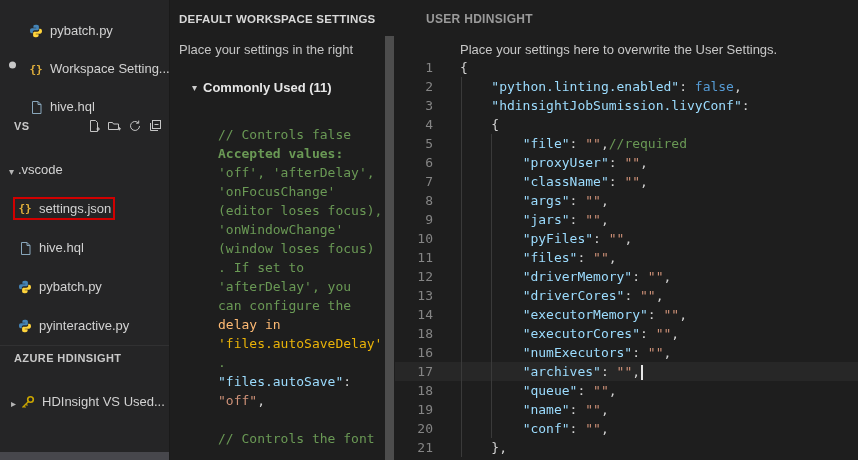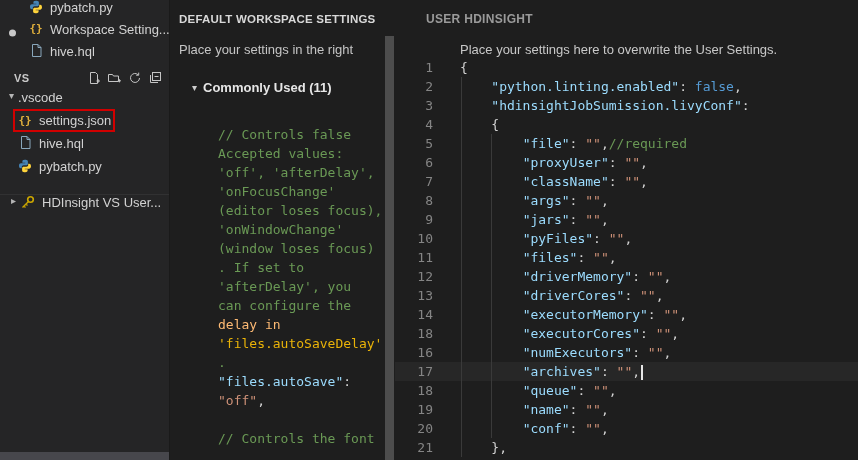--- a/index.html
+++ b/index.html
@@ -9,22 +9,22 @@
     background:#1e1e1e; font-family:"Liberation Sans", sans-serif; color:#cccccc;
   }
   .mono { font-family:"DejaVu Sans Mono", monospace; }
 
   
   .sidebar {
     position:absolute; left:0; top:0; width:170px; height:460px;
     background:#252526; border-right:1px solid #1a1a1a; overflow:hidden;
   }
   .oe-row, .tree-row {
-    position:relative; height:22px; display:flex; align-items:flex-start;
-    font-size:13px; color:#d2d2d2; white-space:nowrap; overflow:visible; cursor:pointer;
+    position:relative; height:22px; display:flex; align-items:flex-end;
+    font-size:13px; color:#d2d2d2; white-space:nowrap; overflow:visible; cursor:pointer;margin-top:16px;
   }
   .tree-row { height:23px; }
   .oe-row { padding-left:28px; }
   .dirty {
     position:absolute; left:9px; top:50%; transform:translateY(-50%);
     width:7px; height:7px; border-radius:50%; background:#c8c8c8;
   }
   .icon16 { width:16px; flex:0 0 16px; display:inline-flex; justify-content:center; align-items:center; margin-right:6px; }
   .json-glyph { color:#e2b13c; font-family:"DejaVu Sans Mono", monospace; font-weight:bold; font-size:11px; }
   .vs-header {
@@ -171,47 +171,59 @@
     <div class="tree-row file-row">
       <span class="icon16">
         <svg width="14" height="14" viewBox="0 0 14 14">
           <path fill="#4584b6" d="M6.8 0.8c-2.2 0-2.4 1-2.4 1.7v1.2h2.9v0.6H2.9c-1 0-1.9 0.7-1.9 2.4 0 1.7 0.8 2.5 1.8 2.5h1V7.9c0-0.9 0.8-1.7 1.8-1.7h2.8c0.8 0 1.5-0.7 1.5-1.5V2.5c0-0.9-0.9-1.7-2.1-1.7z"></path>
           <path fill="#ffd43b" d="M7.2 13.2c2.2 0 2.4-1 2.4-1.7v-1.2H6.7v-0.6h4.4c1 0 1.9-0.7 1.9-2.4 0-1.7-0.8-2.5-1.8-2.5h-1v1.3c0 0.9-0.8 1.7-1.8 1.7H5.6c-0.8 0-1.5 0.7-1.5 1.5v2.2c0 0.9 0.9 1.7 2.1 1.7z"></path>
         </svg>
       </span>
       <span class="lbl">pybatch.py</span>
     </div>
 
+    <div class="tree-row file-row">
+      <span class="icon16">
+        <svg width="14" height="14" viewBox="0 0 14 14">
+          <path fill="#4584b6" d="M6.8 0.8c-2.2 0-2.4 1-2.4 1.7v1.2h2.9v0.6H2.9c-1 0-1.9 0.7-1.9 2.4 0 1.7 0.8 2.5 1.8 2.5h1V7.9c0-0.9 0.8-1.7 1.8-1.7h2.8c0.8 0 1.5-0.7 1.5-1.5V2.5c0-0.9-0.9-1.7-2.1-1.7z"></path>
+          <path fill="#ffd43b" d="M7.2 13.2c2.2 0 2.4-1 2.4-1.7v-1.2H6.7v-0.6h4.4c1 0 1.9-0.7 1.9-2.4 0-1.7-0.8-2.5-1.8-2.5h-1v1.3c0 0.9-0.8 1.7-1.8 1.7H5.6c-0.8 0-1.5 0.7-1.5 1.5v2.2c0 0.9 0.9 1.7 2.1 1.7z"></path>
+        </svg>
+      </span>
+      <span class="lbl">pyinteractive.py</span>
+    </div>
 
     <div class="azure">
+      <div class="azure-header">
+        <span>AZURE HDINSIGHT</span>
+      </div>
       <div class="tree-row azure-item">
         <span class="tw">▸</span>
         <span class="icon16">
           <svg width="14" height="14" viewBox="0 0 14 14">
               <circle cx="9.5" cy="4.5" r="2.8" fill="none" stroke="#cca700" stroke-width="1.6"></circle>
               <path d="M7.5 6.5L1.5 12.5M3 11l1.5 1.5M5 9l1.5 1.5" stroke="#cca700" stroke-width="1.4" fill="none"></path>
             </svg>
         </span>
-        <span class="lbl">HDInsight VS User...</span>
+        <span class="lbl">HDInsight VS Used...</span>
       </div>
     </div>
 
     <div class="sb-hscroll"></div>
   </aside>
 
   <section class="middle">
     <div class="mid-title">DEFAULT WORKSPACE SETTINGS</div>
     <div class="mid-hint">Place your settings in the right</div>
     <div class="mid-section">
       <span class="fold">▾</span>
       <span class="sec-lbl">Commonly Used (11)</span>
     </div>
     <div class="mid-code mono">
         <div class="code-row"><span class="lc"><span style="color: rgb(106, 153, 85);">// Controls false</span></span></div>
-        <div class="code-row"><span class="lc"><span style="color: rgb(106, 153, 85);">Accepted values:</span></span></div>
+        <div class="code-row"><span class="lc"><span style="color: rgb(106, 153, 85); font-weight: bold;">Accepted values:</span></span></div>
         <div class="code-row"><span class="lc"><span style="color: rgb(106, 153, 85); margin-top: 43px;">'off', 'afterDelay',</span></span></div>
         <div class="code-row"><span class="lc"><span style="color: rgb(106, 153, 85);">'onFocusChange'</span></span></div>
         <div class="code-row"><span class="lc"><span style="color: rgb(106, 153, 85);">(editor loses focus),</span></span></div>
         <div class="code-row"><span class="lc"><span style="color: rgb(106, 153, 85);">'onWindowChange'</span></span></div>
         <div class="code-row"><span class="lc"><span style="color: rgb(106, 153, 85);">(window loses focus)</span></span></div>
         <div class="code-row"><span class="lc"><span style="color: rgb(106, 153, 85);">. If set to</span></span></div>
         <div class="code-row"><span class="lc"><span style="color: rgb(106, 153, 85);">'afterDelay', you</span></span></div>
         <div class="code-row"><span class="lc"><span style="color: rgb(106, 153, 85);">can configure the</span></span></div>
         <div class="code-row"><span class="lc"><span style="color: #fdba74;">delay in</span></span></div>
         <div class="code-row"><span class="lc"><span style="color: #eab308;">'files.autoSaveDelay'</span></span></div>

